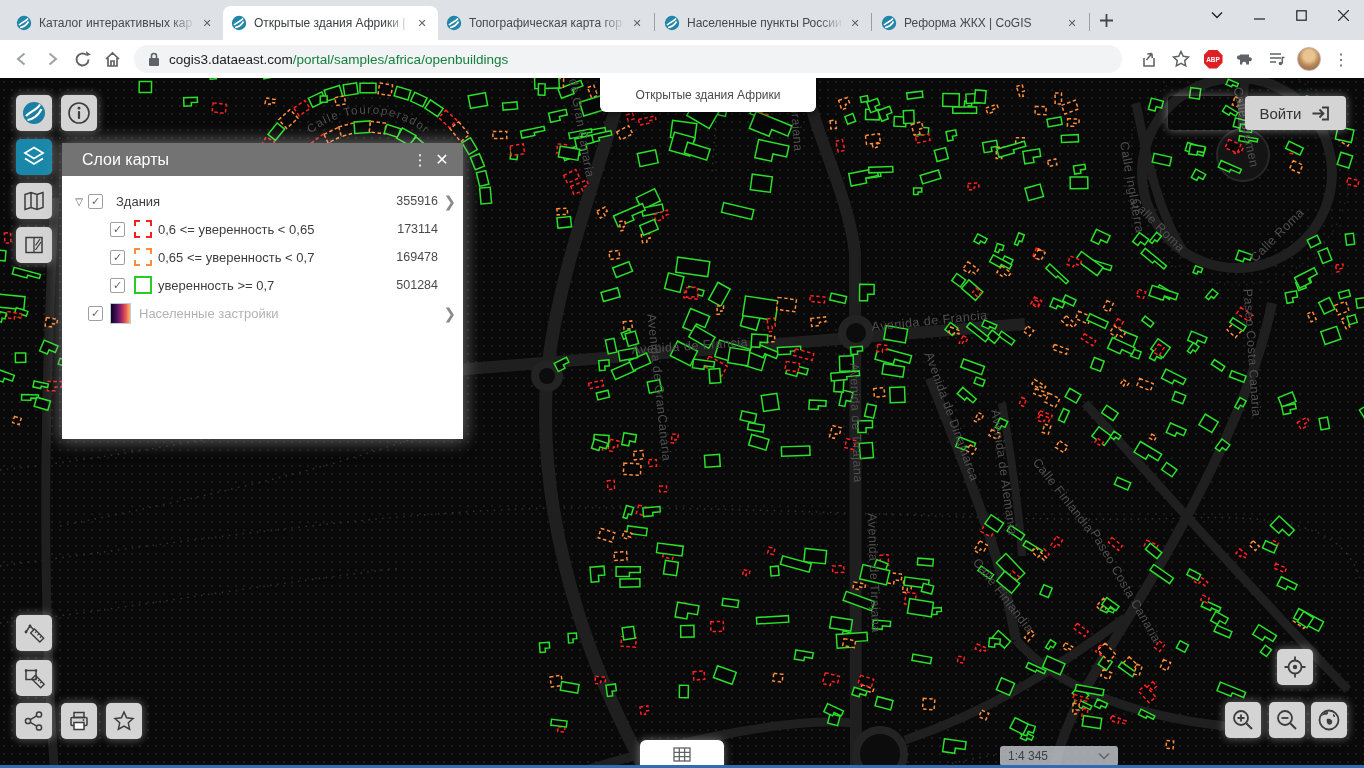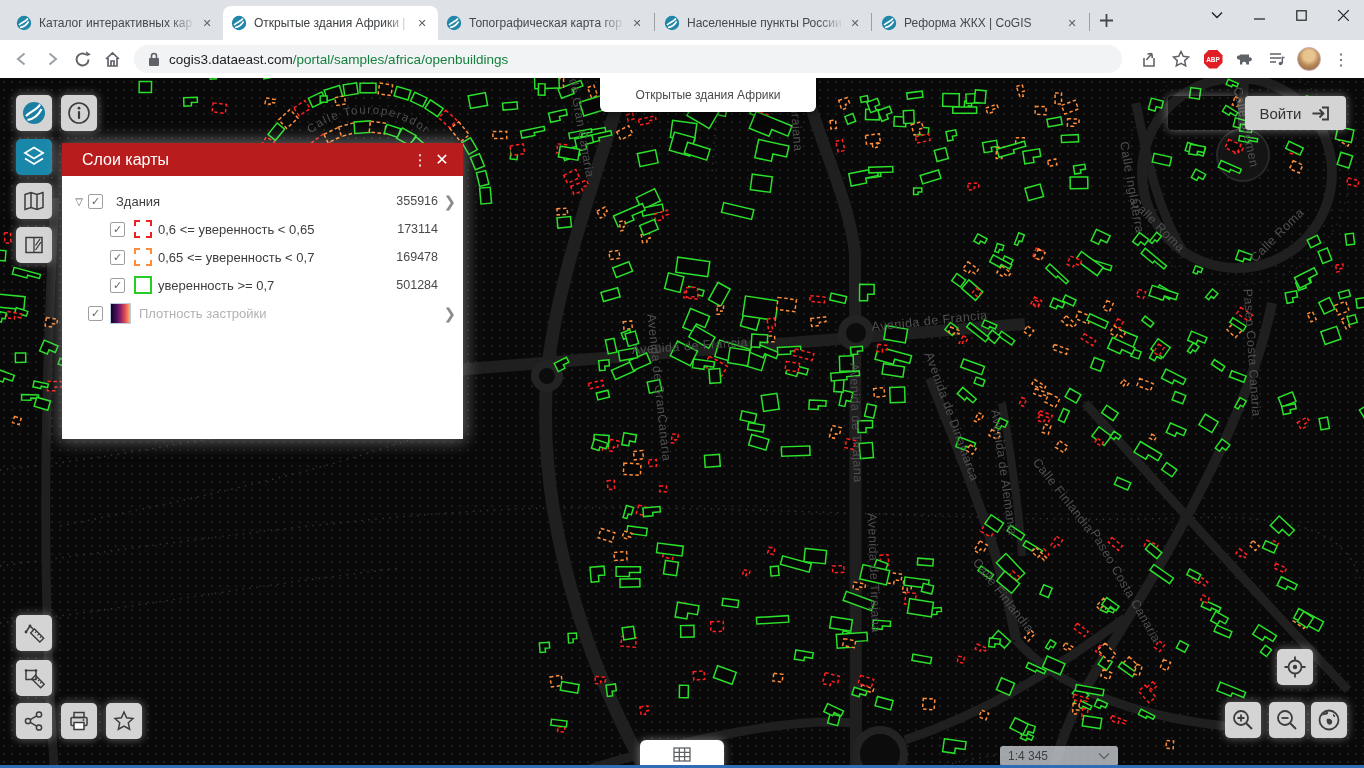--- a/index.html
+++ b/index.html
@@ -35,21 +35,21 @@
     background-size:8px 8px; overflow:hidden; }
   #map-svg { position:absolute; left:0; top:0; }
 
   .map-title-card { position:absolute; left:600px; top:0; width:216px; height:34px; background:#fff; border-radius:0 0 6px 6px; box-shadow:0 2px 8px rgba(0,0,0,.45); display:flex; align-items:center; justify-content:center; font-size:12px; color:#4a4a4a; z-index:6; }
 
   .mbtn { position:absolute; width:36px; height:36px; background:#d4d4d4; border-radius:5px; display:flex; align-items:center; justify-content:center; color:#3c3c3c; box-shadow:0 0 8px 1px rgba(255,255,255,.35); z-index:5; }
   .mbtn.active { background:#1987a9; color:#fff; }
 
   
   .panel { position:absolute; left:62px; top:65px; width:401px; height:296px; background:#fff; z-index:7; box-shadow:0 0 16px 2px rgba(255,255,255,.4), 0 6px 14px rgba(0,0,0,.45); }
-  .panel-header { height:33px; background:#b91c1c; display:flex; align-items:center; padding:0 10px 0 20px; }
+  .panel-header { height:33px; background:#737373; display:flex; align-items:center; padding:0 10px 0 20px; }
   .panel-title { color:#fff; font-size:16px; flex:1; }
   .ph-ic { color:#fff; width:22px; text-align:center; font-size:15px; }
   .panel-body { padding-top:11px; }
   .lrow { position:relative; height:28px; display:flex; align-items:center; font-size:13px; color:#3d3d3d; }
   .lrow .count { position:absolute; right:25px; color:#4a4a4a; font-size:12.5px; }
   .lrow .chev { position:absolute; right:7px; color:#8a8a8a; font-size:15px; line-height:1; }
   .expander { width:18px; font-size:10px; color:#555; text-align:center; }
   .cbx { width:15px; height:15px; border:1.5px solid #9f9f9f; border-radius:2px; background:#fff; display:flex; align-items:center; justify-content:center; flex:0 0 15px; }
   .cbx span { color:#666; font-size:11px; line-height:1; transform:translateY(-0.5px); }
   .row-parent { padding-left:8px; }
@@ -862,21 +862,21 @@
             </span>
           <span class="swatch" style="border-color: rgb(39, 204, 39); border-style: solid;"></span>
           <span class="lbl">уверенность &gt;= 0,7</span>
           <span class="count">501284</span>
         </div>
         <div class="lrow row-density">
           <span class="cbx">
               <span>✓</span>
             </span>
           <span class="grad-swatch"></span>
-          <span class="lbl">Плотность застройки</span>
+          <span class="lbl">Населенные застройки</span>
           <span class="chev">❯</span>
         </div>
       </div>
     </div>
 
     <div class="mbtn" style="left:16px;top:537px">
         <svg width="24" height="24">
           <path d="M4,11 L8,5 L12,9" fill="none" stroke="#3c3c3c" stroke-width="1.5"></path>
           <circle cx="4" cy="11" r="1.4" fill="#3c3c3c"></circle>
           <circle cx="8" cy="5" r="1.4" fill="#3c3c3c"></circle>

